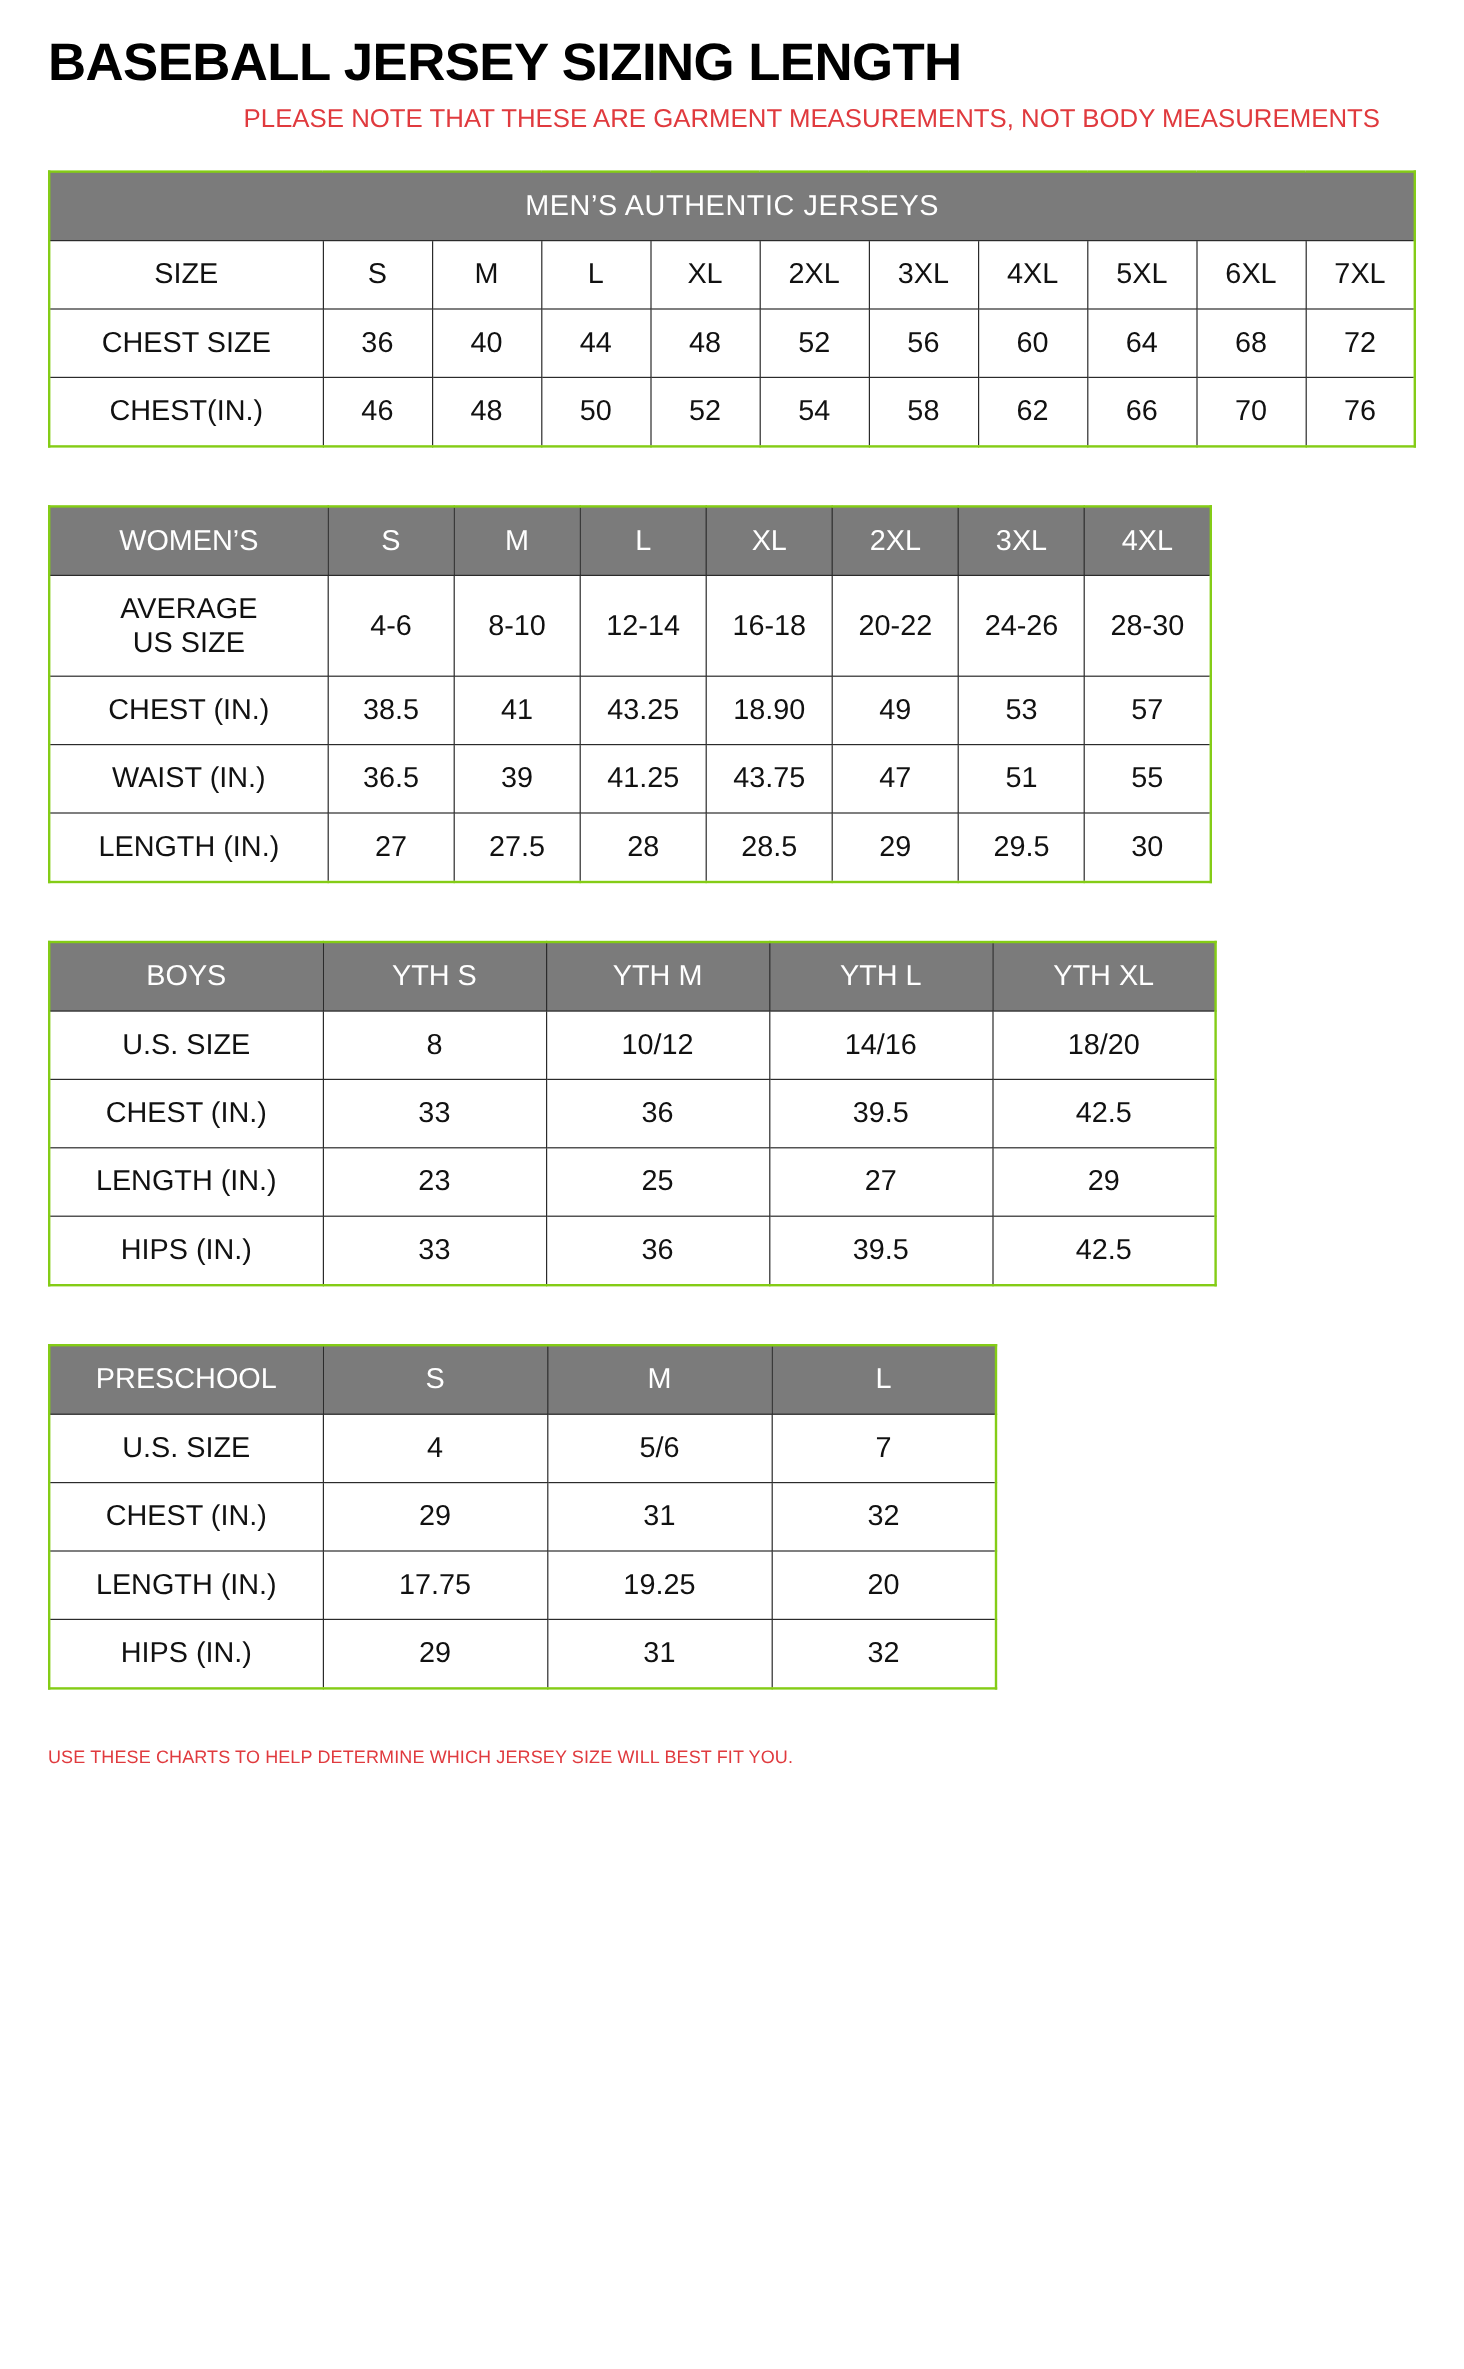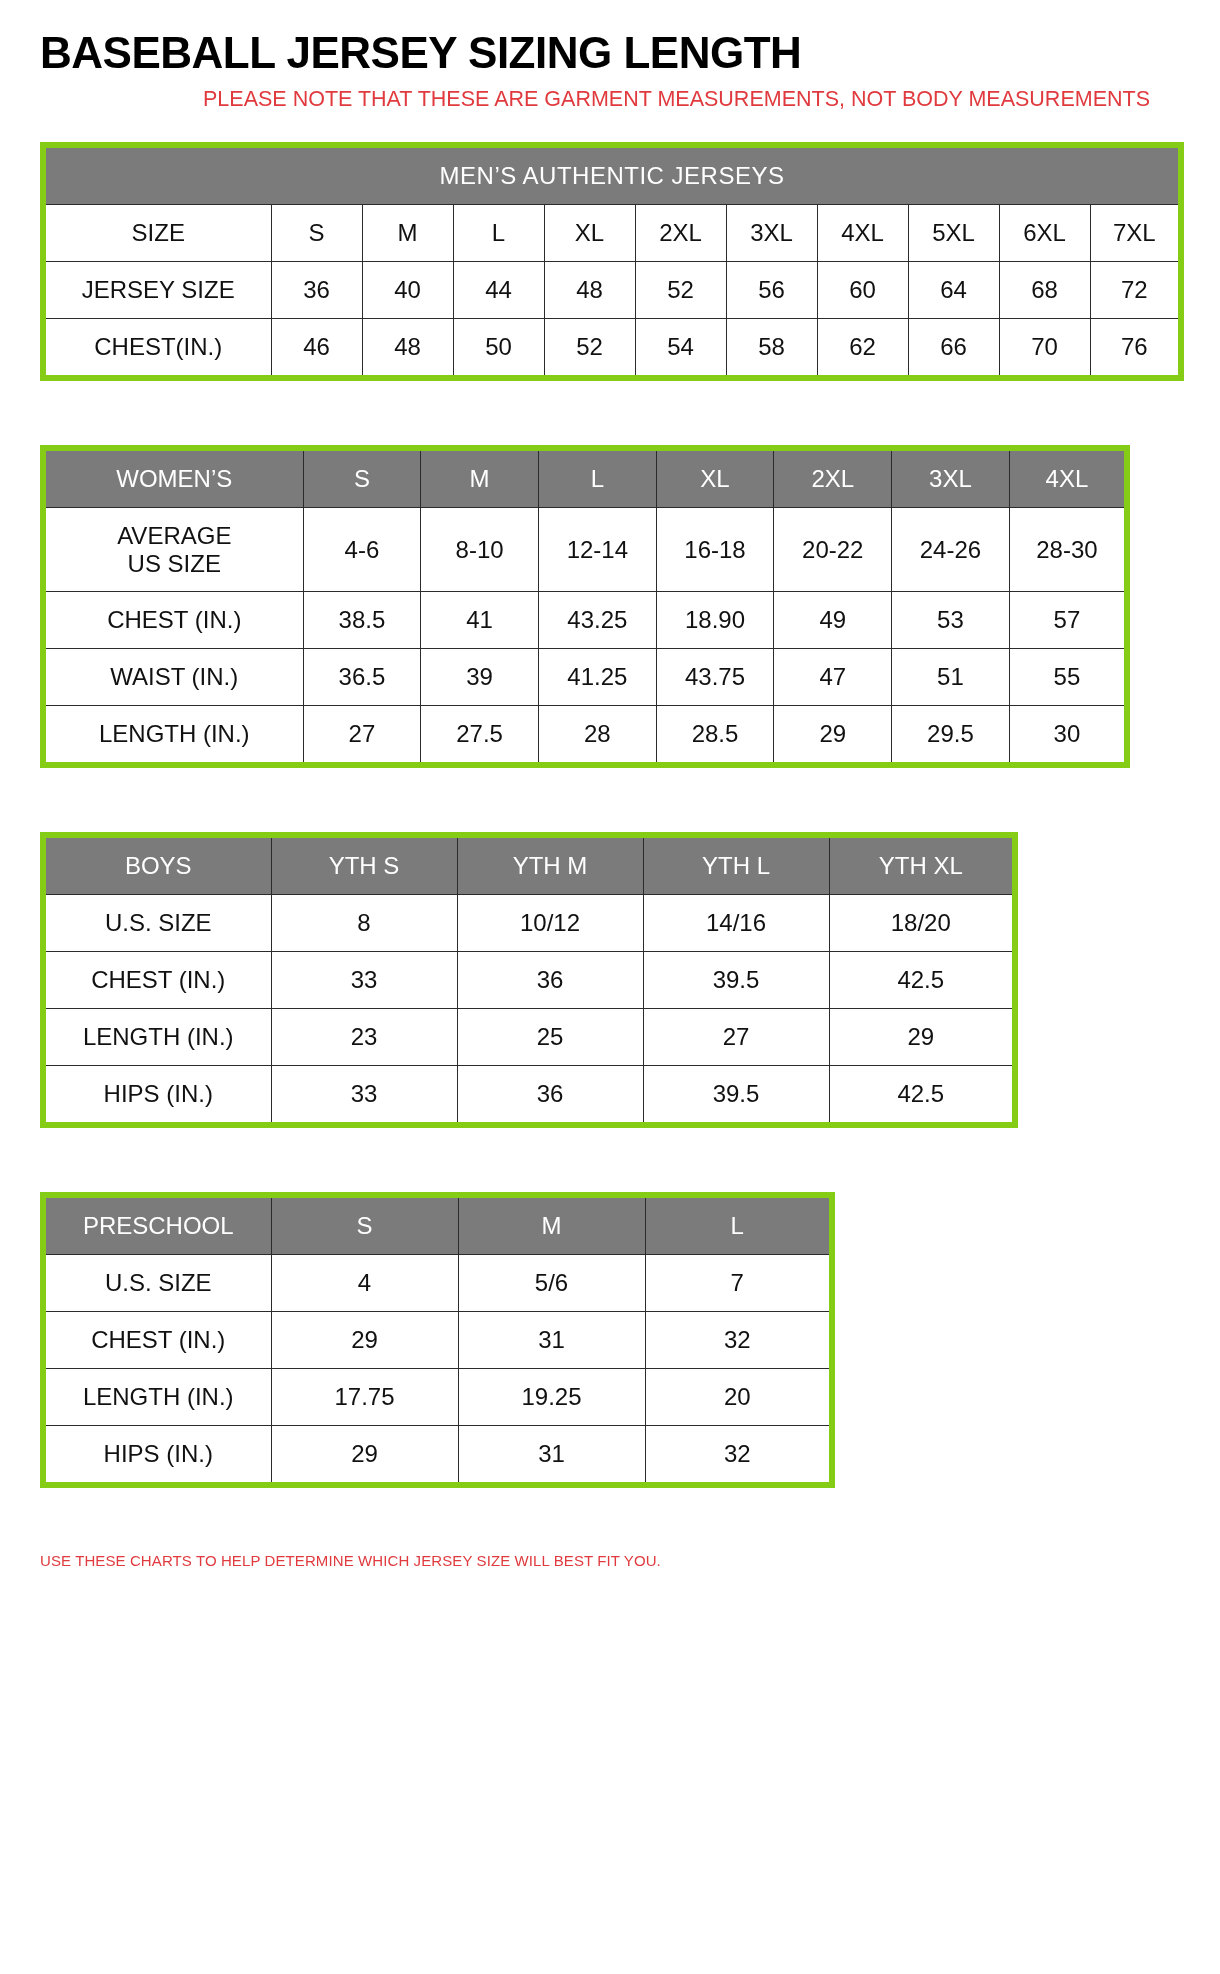--- a/index.html
+++ b/index.html
@@ -31,22 +31,22 @@
     color: #e03a3e;
     font-size: 21.5px;
     line-height: 1.3;
     margin: 0 0 28px 0;
     max-width: 1110px;
     text-align: right;
   }
   table.chart {
     border-collapse: collapse;
     table-layout: fixed;
-    margin-bottom: 64px;
-    border: 6px solid #84cc16;
+    margin-bottom: 48px;
+    border: 2px solid #84cc16;
   }
   table.chart td, table.chart th {
     border: 1px solid #2b2b2b;
     text-align: center;
     vertical-align: middle;
     font-weight: normal;
     font-size: 24px;
     color: #111;
     padding: 14px 4px;
     background: #ffffff;
@@ -68,21 +68,21 @@
   }
   .rowlabel {
     font-size: 24px;
   }
   
   #mens-table { width: 1140px; }
   #mens-table col.label { width: 228px; }
   #mens-table col.v { width: 91px; }
 
   
-  #womens-table { width: 1090px; }
+  #womens-table { width: 970px; }
   #womens-table col.label { width: 232px; }
   #womens-table col.v { width: 105px; }
 
   
   #boys-table { width: 972px; }
   #boys-table col.label { width: 228px; }
   #boys-table col.v { width: 186px; }
 
   
   #preschool-table { width: 790px; }
@@ -130,21 +130,21 @@
           <td>L</td>
           <td>XL</td>
           <td>2XL</td>
           <td>3XL</td>
           <td>4XL</td>
           <td>5XL</td>
           <td>6XL</td>
           <td>7XL</td>
         </tr>
         <tr>
-          <td class="rowlabel">JERSEY SIZE</td>
+          <td class="rowlabel">CHEST SIZE</td>
           <td>36</td>
           <td>40</td>
           <td>44</td>
           <td>48</td>
           <td>52</td>
           <td>56</td>
           <td>60</td>
           <td>64</td>
           <td>68</td>
           <td>72</td>

